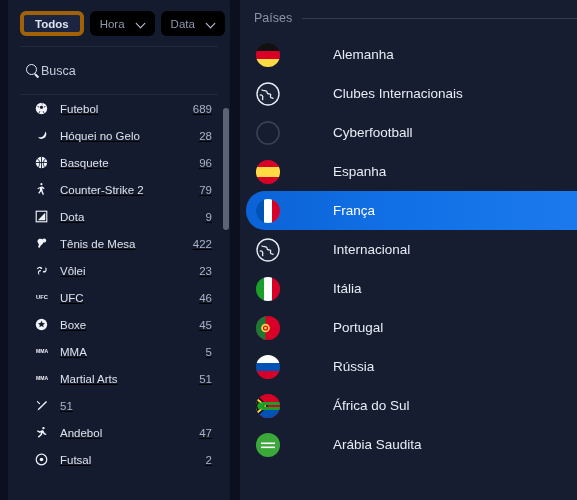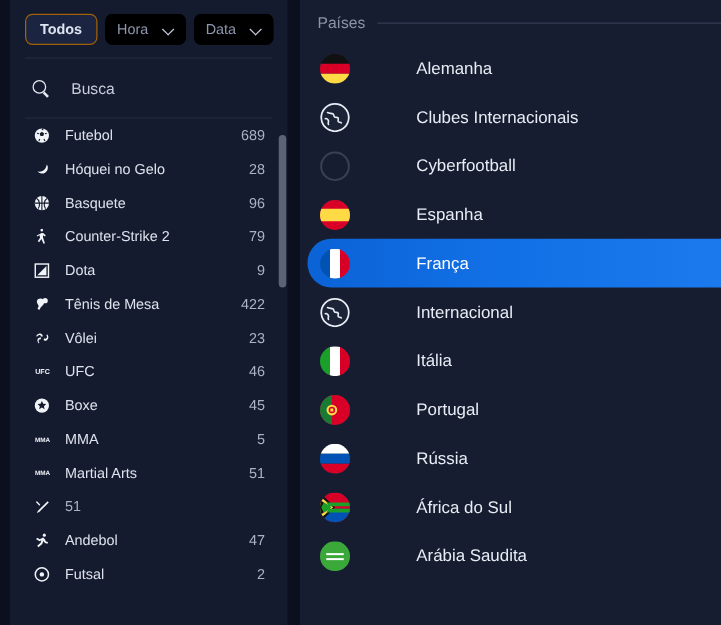--- a/index.html
+++ b/index.html
@@ -37,21 +37,21 @@
     align-items: center;
     gap: 12px;
     padding: 0 9px;
     font-size: 11.5px;
     color: #8e97ad;
     white-space: nowrap;
     border: 1px solid transparent;
   }
   .chip.active {
     background: #1b2440;
-    border: 1px solid #a16207;
+    border: 4px solid #a16207;
     color: #dfe5f0;
     font-weight: bold;
     padding: 0 11px;
   }
   .chev {
     display: inline-block;
     width: 8px; height: 8px;
     position: relative;
     flex: 0 0 auto;
   }
@@ -65,21 +65,21 @@
     transform: rotate(45deg);
   }
   .divider-h {
     height: 1px;
     background: #222a40;
     margin: 0 12px;
   }
   #search-row {
     display: flex;
     align-items: center;
-    gap: 18px;
+    gap: 2px;
     padding: 13px 12px 13px 18px;
     height: 47px;
   }
   #search-row .label {
     font-size: 12.5px;
     color: #c6ccda;
   }
   .mag {
     width: 13px; height: 13px;
     position: relative;
@@ -105,21 +105,22 @@
   #sports-list {
     position: relative;
     margin-top: 0;
     height: 400px;
     overflow: hidden;
   }
   .sport-row {
     display: flex;
     align-items: center;
     height: 27px;
-    padding: 0 18px 0 18px;
+    padding: 0 18px 0 26px;
+    text-decoration: underline;
   }
   .sport-icon {
     width: 15px; height: 15px;
     flex: 0 0 auto;
     margin-right: 11px;
     display: flex;
     align-items: center;
     justify-content: center;
     font-size: 12px;
     line-height: 1;

